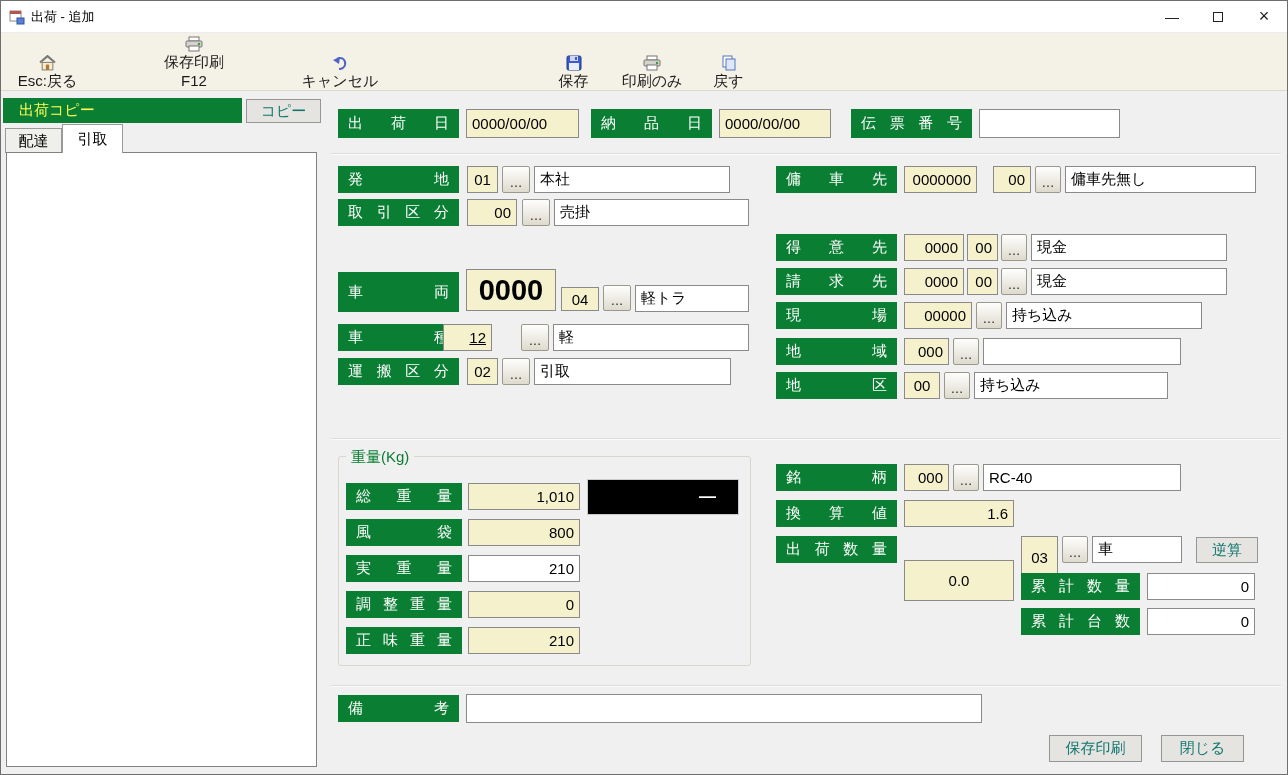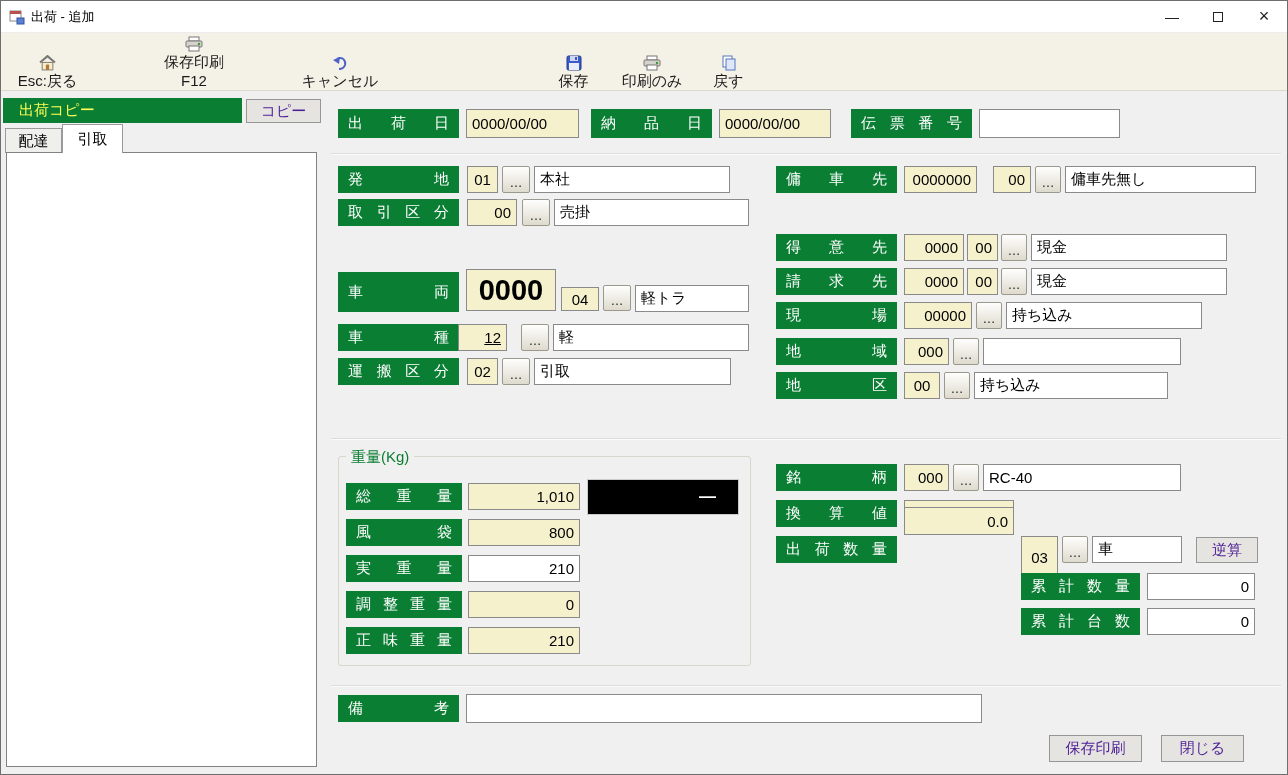--- a/index.html
+++ b/index.html
@@ -19,21 +19,21 @@
   
   .glabel{position:absolute;background:#0a7e33;color:#fff;font-size:15px;display:flex;align-items:center;padding:0 10px;white-space:nowrap}
   .spread{justify-content:space-between}
   
   .fld{position:absolute;border:1px solid #8a8a8a;background:#fff;font-size:15px;padding:0 5px;color:#000;font-family:inherit;outline:none}
   .cream{background:#f5f1cd}
   .num{text-align:right}
   .ctr{text-align:center}
   .big{font-size:29px;font-weight:bold;text-align:center;padding:0 2px}
   .dots{position:absolute;background:linear-gradient(#fefefd,#dedacd);border:1px solid #9b988c;border-radius:2px;font-size:13px;display:flex;align-items:flex-end;justify-content:center;color:#222;cursor:pointer;padding-bottom:2px}
-  .btn{position:absolute;background:#e6e4e1;border:1px solid #969696;font-size:15px;display:flex;align-items:center;justify-content:center;cursor:pointer;color:#4c1d95}
+  .btn{position:absolute;background:#e6e4e1;border:1px solid #969696;font-size:15px;display:flex;align-items:center;justify-content:center;cursor:pointer;color:#0f766e}
   
   #copy-header{position:absolute;left:2px;top:97px;width:239px;height:25px;background:#0a7e33;color:#ffff55;font-size:15px;display:flex;align-items:center;padding-left:16px}
   .tab{position:absolute;font-size:15px;display:flex;align-items:center;justify-content:center;border:1px solid #9a9a9a;cursor:pointer}
   #tab-pickup{background:#fff;border-bottom:none;z-index:3}
   #tab-delivery{background:#efefec;border-bottom:none;z-index:1}
   #copy-list{position:absolute;left:5px;top:151px;width:311px;height:615px;background:#fff;border:1px solid #828282;z-index:2}
   .hdiv{position:absolute;height:2px;border-top:1px solid #dcdcdc;border-bottom:1px solid #fbfbfb}
   
   #weight-group{position:absolute;left:337px;top:455px;width:413px;height:210px;border:1px solid #d9d6ca;border-radius:3px}
   #weight-title{position:absolute;left:345px;top:447px;background:#f0f0f0;padding:0 5px;color:#0a7e33;font-size:15px;z-index:2}
@@ -189,21 +189,21 @@
     </div>
   <input class="fld cream big" style="left: 465px; top: 268px; width: 90px; height: 42px;" value="0000">
   <input class="fld cream ctr" style="left: 560px; top: 286px; width: 38px; height: 24px;" value="04">
   <div class="dots" style="left:602px;top:284px;width:28px;height:26px">…</div>
   <input class="fld" style="left: 634px; top: 284px; width: 114px; height: 27px;" value="軽トラ">
 
   <div class="glabel spread" style="left:337px;top:323px;width:121px;height:27px">
       <span>車</span>
       <span>種</span>
     </div>
-  <input class="fld cream num" style="left: 457px; top: 323px; width: 49px; height: 27px; text-decoration: underline;" value="12">
+  <input class="fld cream num" style="left: 442px; top: 323px; width: 49px; height: 27px; text-decoration: underline;" value="12">
   <div class="dots" style="left:520px;top:323px;width:28px;height:27px">…</div>
   <input class="fld" style="left: 552px; top: 323px; width: 196px; height: 27px;" value="軽">
 
   <div class="glabel spread" style="left:337px;top:357px;width:121px;height:27px">
       <span>運</span>
       <span>搬</span>
       <span>区</span>
       <span>分</span>
     </div>
   <input class="fld cream ctr" style="left: 466px; top: 357px; width: 31px; height: 27px;" value="02">
@@ -317,21 +317,21 @@
       <span>値</span>
     </div>
   <input class="fld cream num" style="left: 903px; top: 499px; width: 110px; height: 27px;" value="1.6">
 
   <div class="glabel spread" style="left:775px;top:535px;width:121px;height:27px">
       <span>出</span>
       <span>荷</span>
       <span>数</span>
       <span>量</span>
     </div>
-  <input class="fld cream num" style="left: 903px; top: 506px; width: 110px; height: 28px;" value="0.0">
+  <input class="fld cream num" style="left: 903px; top: 559px; width: 110px; height: 41px; text-align: center;" value="0.0">
   <input class="fld cream ctr" style="left: 1020px; top: 535px; width: 37px; height: 43px;" value="03">
   <div class="dots" style="left:1061px;top:535px;width:26px;height:27px">…</div>
   <input class="fld" style="left: 1091px; top: 535px; width: 90px; height: 27px;" value="車">
   <div class="btn" style="left:1195px;top:536px;width:62px;height:26px">逆算</div>
 
   <div class="glabel spread" style="left:1020px;top:572px;width:119px;height:27px">
       <span>累</span>
       <span>計</span>
       <span>数</span>
       <span>量</span>

